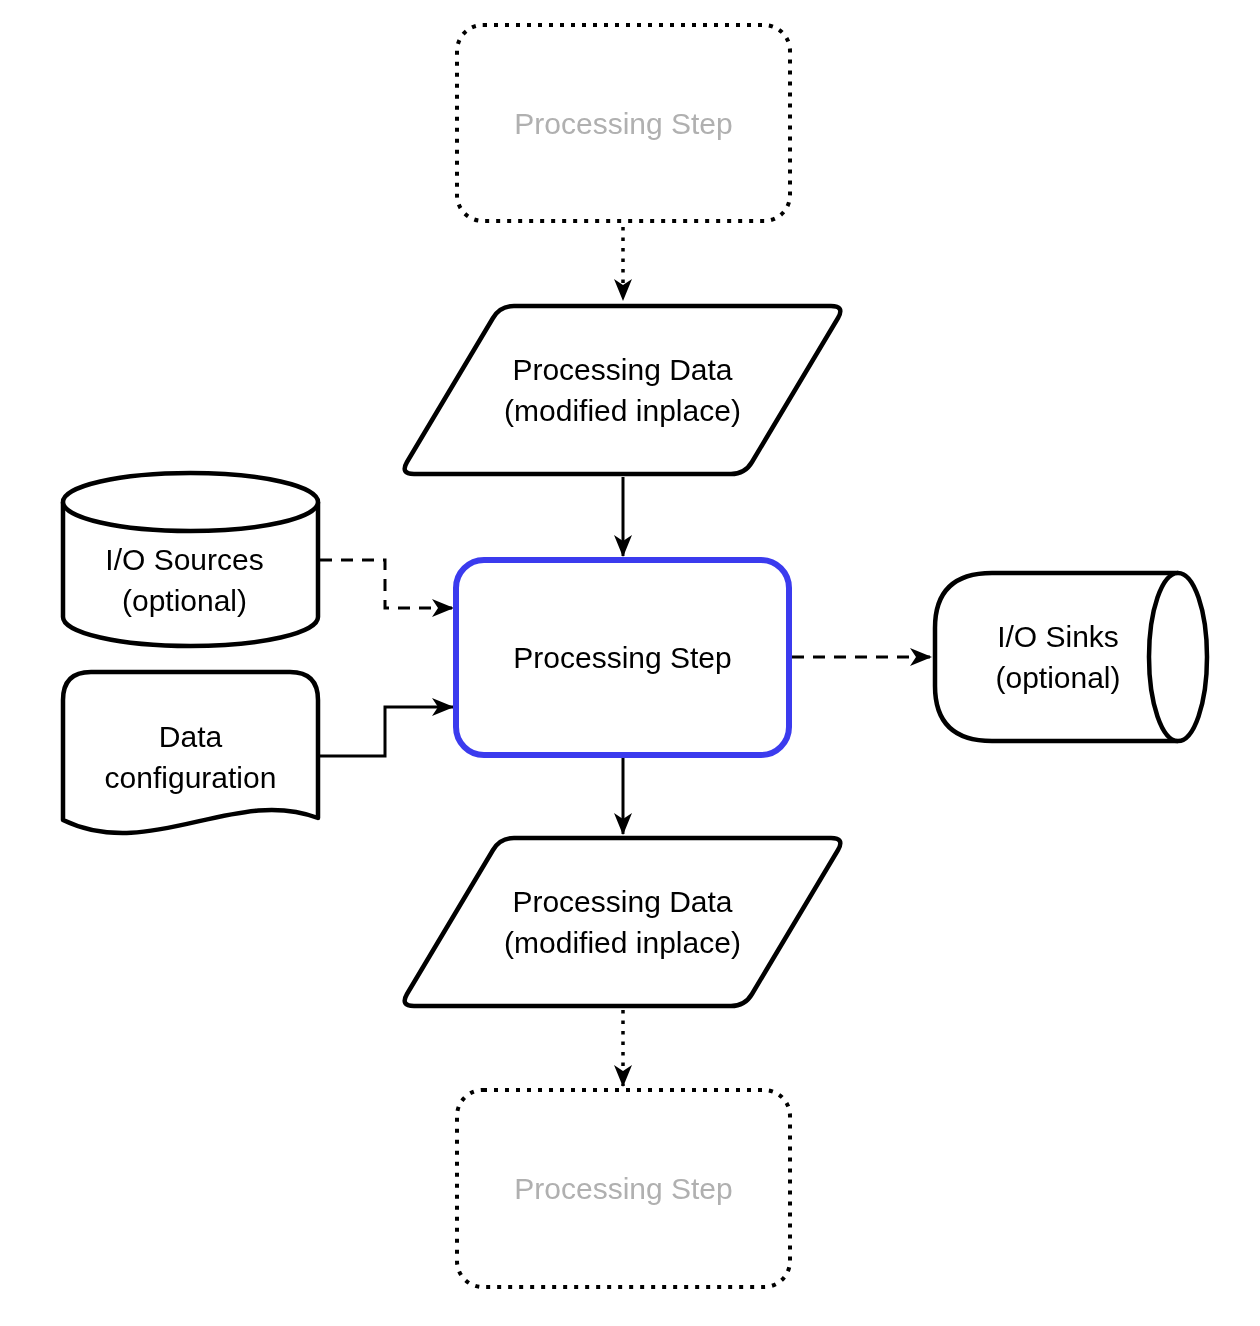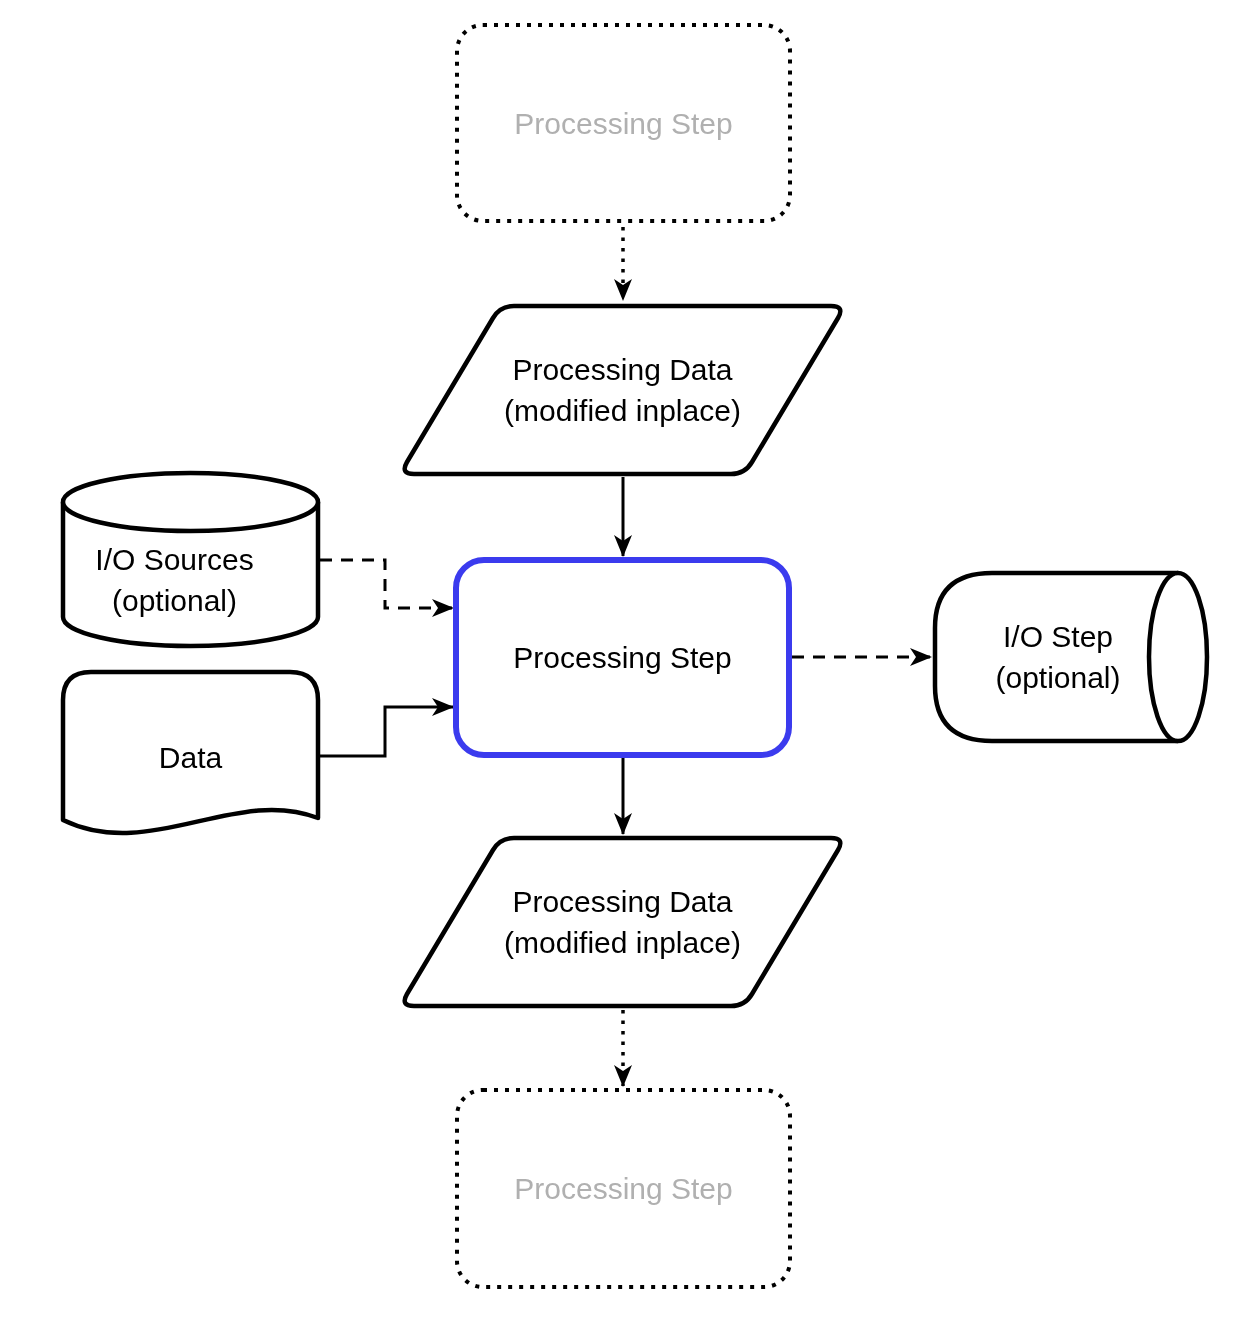--- a/index.html
+++ b/index.html
@@ -106,35 +106,36 @@
 
   <div class="node-label muted" style="left:457px; top:25px; width:333px; height:196px;">
     <span>Processing Step</span>
   </div>
 
   <div class="node-label" style="left:420px; top:306px; width:405px; height:168px;">
     <span>Processing Data</span>
     <span>(modified inplace)</span>
   </div>
 
-  <div class="node-label" style="left:47px; top:528px; width:255px; height:104px;">
+  <div class="node-label" style="left:57px; top:528px; width:255px; height:104px;">
     <span>I/O Sources</span>
     <span>(optional)</span>
   </div>
 
   <div class="node-label" style="left:63px; top:705px; width:255px; height:104px;">
     <span>Data</span>
+    <span>configuration</span>
   </div>
 
   <div class="node-label" style="left:456px; top:560px; width:333px; height:195px;">
     <span>Processing Step</span>
   </div>
 
   <div class="node-label" style="left:935px; top:605px; width:246px; height:104px;">
-    <span>I/O Step</span>
+    <span>I/O Sinks</span>
     <span>(optional)</span>
   </div>
 
   <div class="node-label" style="left:420px; top:838px; width:405px; height:168px;">
     <span>Processing Data</span>
     <span>(modified inplace)</span>
   </div>
 
   <div class="node-label muted" style="left:457px; top:1090px; width:333px; height:197px;">
     <span>Processing Step</span>

